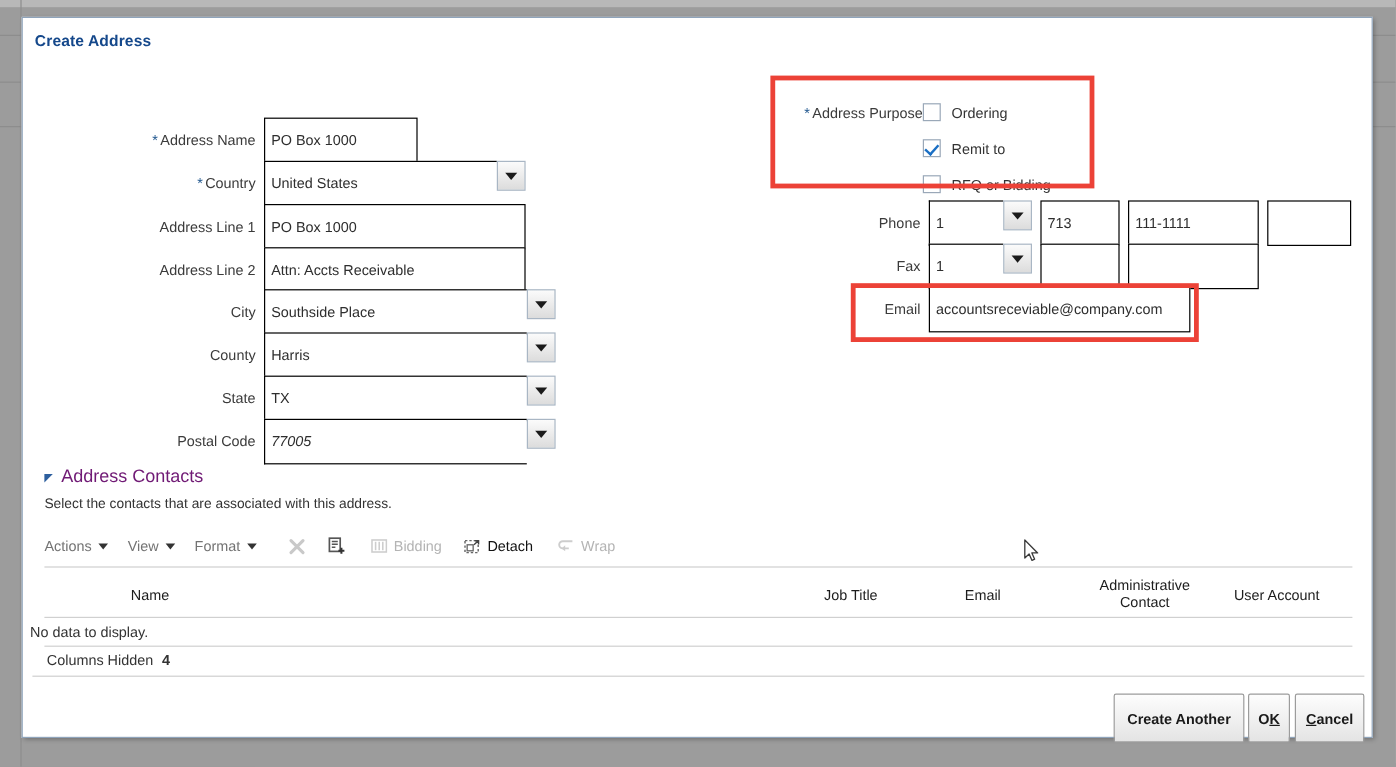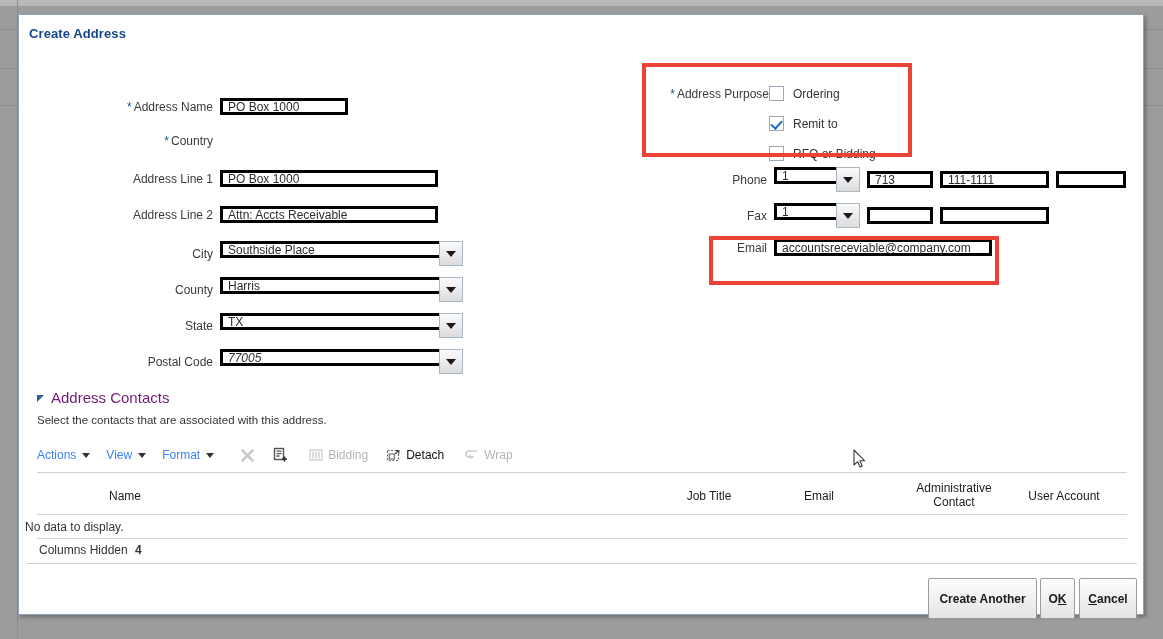--- a/index.html
+++ b/index.html
@@ -44,23 +44,23 @@
 
   
   .field-row { position: absolute; display: flex; align-items: center; }
   .lbl {
     font-size: 12px; color: #3b3b3b; text-align: right;
     padding-right: 7px; white-space: nowrap;
   }
   .req { color: #21578e; font-size: 12px; margin-right: 2px; vertical-align: top;}
   .inp {
     box-sizing: border-box;
-    border: 3px solid #000000;
+    border: 1px solid #000000;
     background: #ffffff;
-    height: 17px;
+    height: 38px;
     font-size: 12px;
     color: #2e2e2e;
     padding: 0 5px;
     display: flex; align-items: center;
     font-family: "Liberation Sans", sans-serif;
   }
   .combo { display: flex; align-items: stretch; }
   .combo .inp { border-right: none; }
   .combo .arrow {
     box-sizing: border-box;
@@ -113,21 +113,21 @@
     border-left: 0;
     margin-right: 7px;
     transform: translateY(1px);
   }
   .sect-title { font-size: 15px; color: #701a75; }
   .sect-sub { position: absolute; font-size: 11.5px; color: #333; }
 
   
   .toolbar { position: absolute; display: flex; align-items: center; gap: 0; }
   .tb-menu {
-    font-size: 12px; color: #3b82f6; display: flex; align-items: center;
+    font-size: 12px; color: #737373; display: flex; align-items: center;
     margin-right: 16px; cursor: default;
   }
   .tb-menu .dn {
     width: 0; height: 0;
     border-left: 4px solid transparent; border-right: 4px solid transparent;
     border-top: 5px solid #333; margin-left: 6px;
   }
   .tb-btn { display: flex; align-items: center; margin-right: 15px; }
   .tb-btn .txt { font-size: 12px; margin-left: 5px; }
   .tb-btn.enabled .txt { color: #111; font-weight: normal; }
@@ -179,20 +179,26 @@
 
     <div class="dialog-title">Create Address</div>
 
     <div class="field-row" style="left:72px; top:83px;">
       <span class="lbl" style="width:122px;"><span class="req">*</span><span>Address Name</span></span>
       <div class="inp" style="width:128px;">PO Box 1000</div>
     </div>
 
     <div class="field-row" style="left:72px; top:119px;">
       <span class="lbl" style="width:122px;"><span class="req">*</span><span>Country</span></span>
+      <div class="combo">
+        <div class="inp" style="width:194px;">United States</div>
+        <div class="arrow">
+            <span class="caret"></span>
+          </div>
+      </div>
     </div>
 
     <div class="field-row" style="left:72px; top:155px;">
       <span class="lbl" style="width:122px;">Address Line 1</span>
       <div class="inp" style="width:218px;">PO Box 1000</div>
     </div>
 
     <div class="field-row" style="left:72px; top:191px;">
       <span class="lbl" style="width:122px;">Address Line 2</span>
       <div class="inp" style="width:218px;">Attn: Accts Receivable</div>

